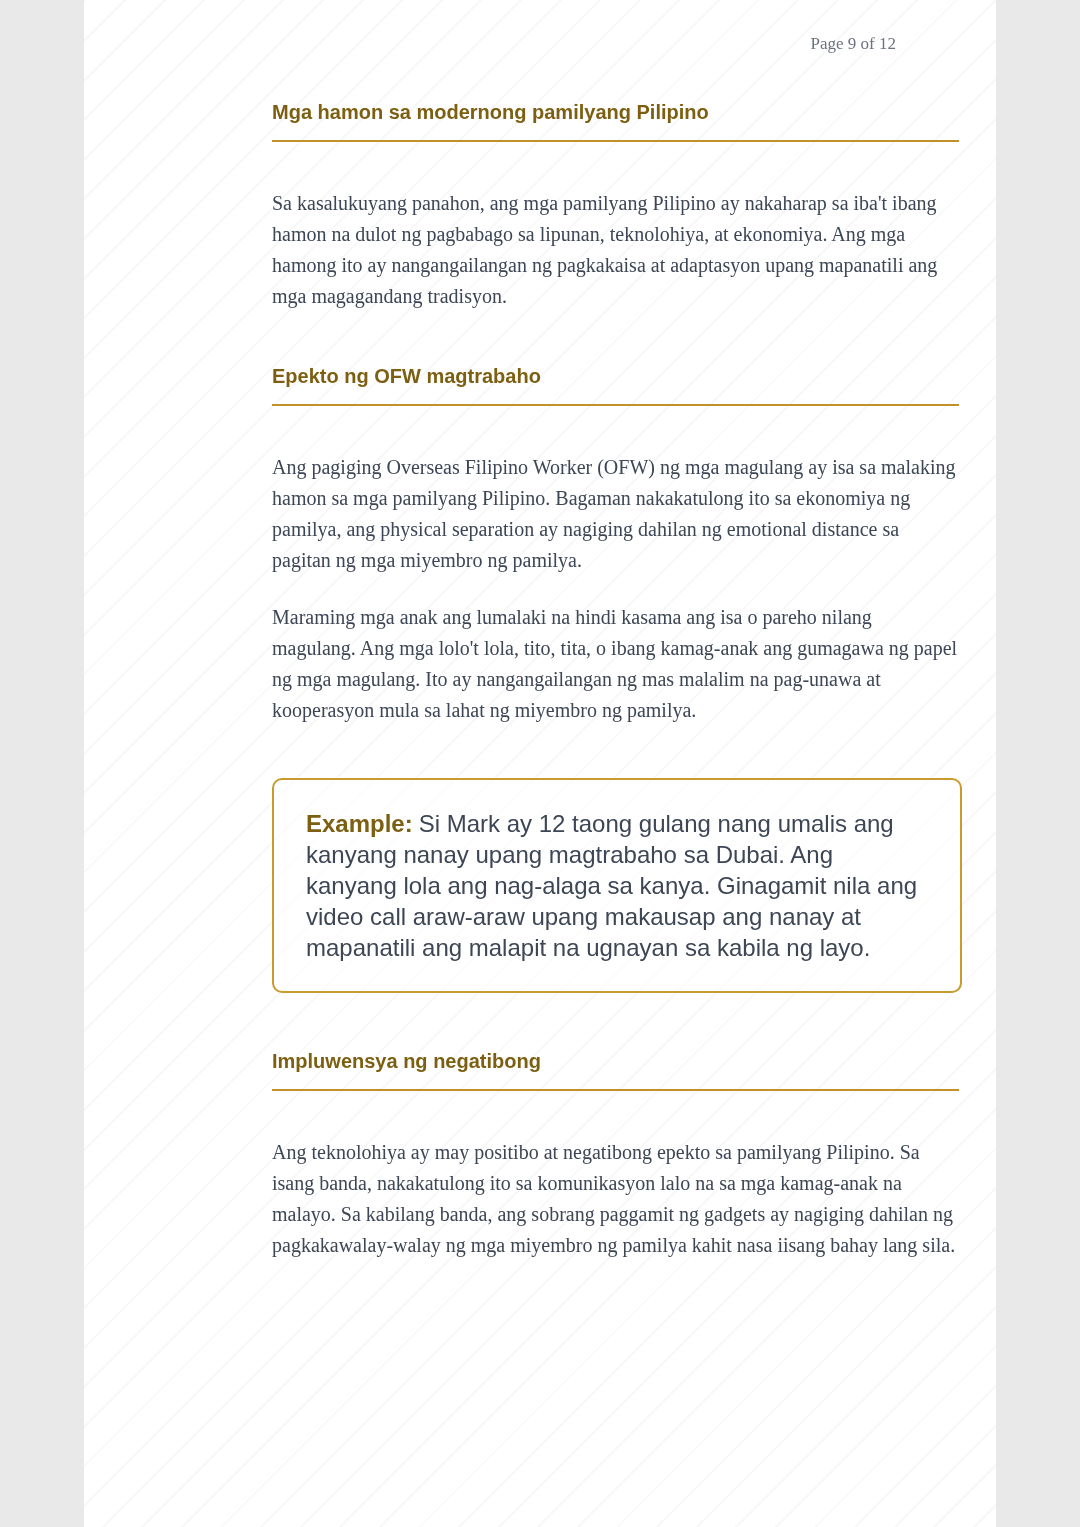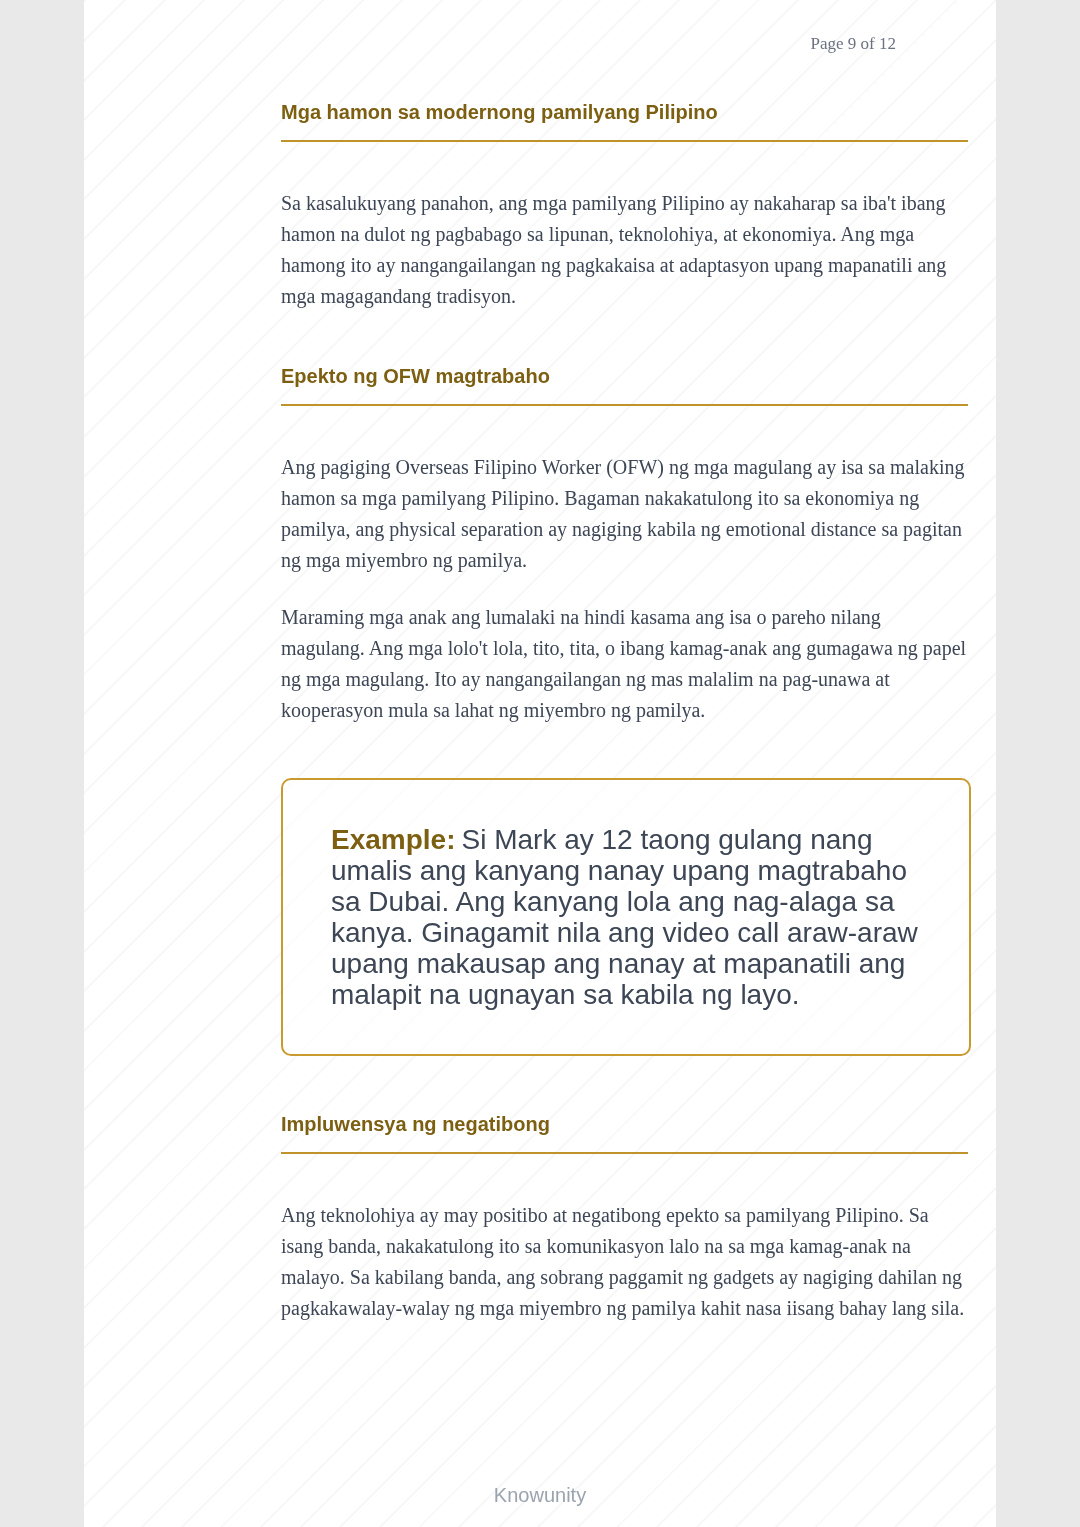--- a/index.html
+++ b/index.html
@@ -27,21 +27,21 @@
     position: absolute;
     top: 34px;
     right: 100px;
     font-family: "Liberation Serif", serif;
     font-size: 17px;
     color: #6b7280;
   }
   .content {
     position: absolute;
     top: 100px;
-    left: 197px;
+    left: 188px;
     width: 687px;
   }
   .section-heading {
     margin: 0 0 46px 0;
     padding-bottom: 16px;
     border-bottom: 2px solid #c0922c;
     font-size: 20px;
     font-weight: 700;
     color: #7d5f11;
     line-height: 1.2;
@@ -62,22 +62,22 @@
   .example-box {
     box-sizing: border-box;
     width: 690px;
     border: 2px solid #c99a2e;
     border-radius: 10px;
     padding: 28px 32px;
     margin: 42px 0 56px 0;
     background: rgba(255, 255, 255, 0.6);
   }
   .example-box p {
-    margin: 16px;
-    font-size: 28px;
+    margin: 0;
+    font-size: 24px;
     line-height: 31px;
     color: #3d4655;
   }
   .example-label {
     font-weight: 700;
     color: #7d5f11;
     margin-right: 6px;
   }
   .footer-brand {
     position: absolute;
@@ -98,32 +98,31 @@
 
   <div class="content">
 
     <div class="section">
       <h2 class="section-heading">Mga hamon sa modernong pamilyang Pilipino</h2>
       <p class="body-paragraph">Sa kasalukuyang panahon, ang mga pamilyang Pilipino ay nakaharap sa iba't ibang hamon na dulot ng pagbabago sa lipunan, teknolohiya, at ekonomiya. Ang mga hamong ito ay nangangailangan ng pagkakaisa at adaptasyon upang mapanatili ang mga magagandang tradisyon.</p>
     </div>
 
     <div class="section">
       <h2 class="section-heading">Epekto ng OFW magtrabaho</h2>
-      <p class="body-paragraph">Ang pagiging Overseas Filipino Worker (OFW) ng mga magulang ay isa sa malaking hamon sa mga pamilyang Pilipino. Bagaman nakakatulong ito sa ekonomiya ng pamilya, ang physical separation ay nagiging kabila ng emotional distance sa pagitan ng mga miyembro ng pamilya.</p>
+      <p class="body-paragraph">Ang pagiging Overseas Filipino Worker (OFW) ng mga magulang ay isa sa malaking hamon sa mga pamilyang Pilipino. Bagaman nakakatulong ito sa ekonomiya ng pamilya, ang physical separation ay nagiging dahilan ng emotional distance sa pagitan ng mga miyembro ng pamilya.</p>
       <p class="body-paragraph">Maraming mga anak ang lumalaki na hindi kasama ang isa o pareho nilang magulang. Ang mga lolo't lola, tito, tita, o ibang kamag-anak ang gumagawa ng papel ng mga magulang. Ito ay nangangailangan ng mas malalim na pag-unawa at kooperasyon mula sa lahat ng miyembro ng pamilya.</p>
     </div>
 
     <div class="example-box">
       <p>
         <strong class="example-label">Example:</strong><span>Si Mark ay 12 taong gulang nang umalis ang kanyang nanay upang magtrabaho sa Dubai. Ang kanyang lola ang nag-alaga sa kanya. Ginagamit nila ang video call araw-araw upang makausap ang nanay at mapanatili ang malapit na ugnayan sa kabila ng layo.</span>
       </p>
     </div>
 
     <div class="section">
       <h2 class="section-heading">Impluwensya ng negatibong</h2>
       <p class="body-paragraph">Ang teknolohiya ay may positibo at negatibong epekto sa pamilyang Pilipino. Sa isang banda, nakakatulong ito sa komunikasyon lalo na sa mga kamag-anak na malayo. Sa kabilang banda, ang sobrang paggamit ng gadgets ay nagiging dahilan ng pagkakawalay-walay ng mga miyembro ng pamilya kahit nasa iisang bahay lang sila.</p>
     </div>
 
   </div>
 
-  <div class="footer-brand">Knowunity</div>
 
 </div>
 
 </body></html>

